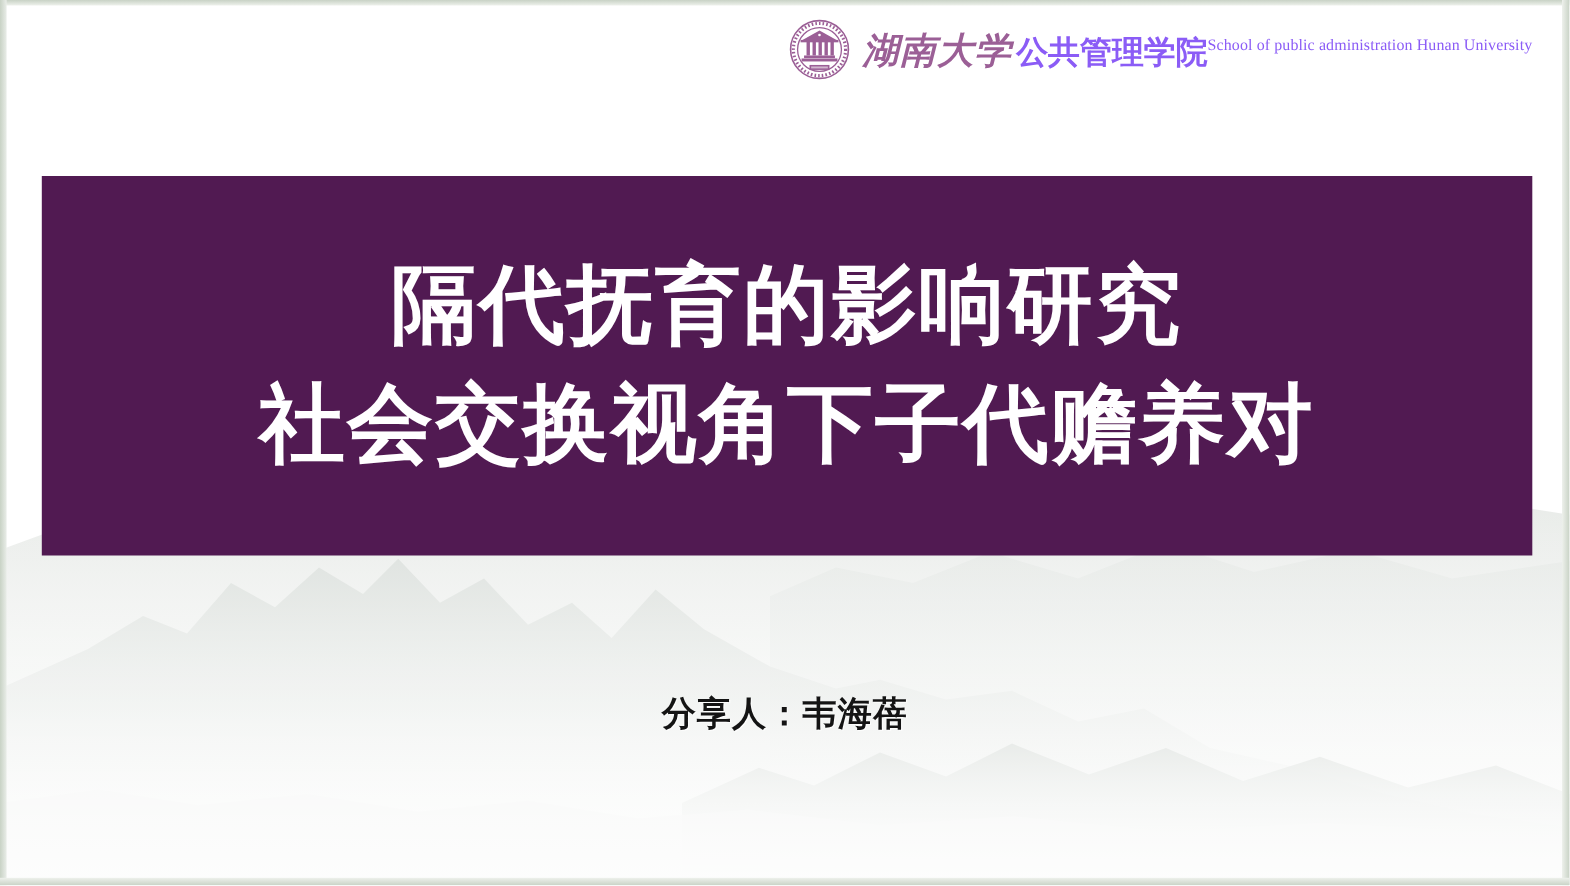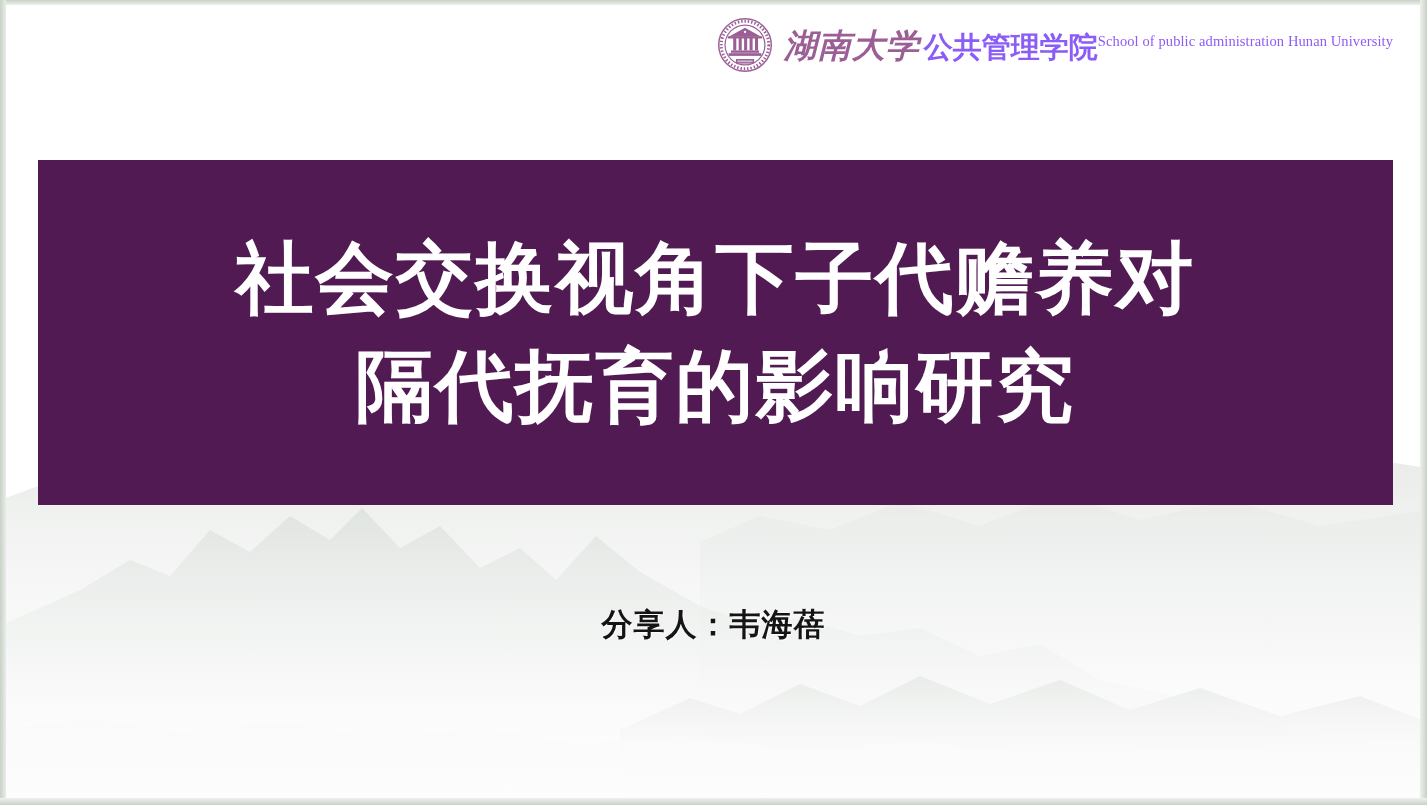--- a/index.html
+++ b/index.html
@@ -148,21 +148,21 @@
     line-height: 1.38;
     letter-spacing: 2px;
     text-align: center;
     white-space: nowrap;
   }
 
   
   .presenter {
     position: absolute;
     left: 0;
-    top: 604px;
+    top: 628px;
     width: 1427px;
     text-align: center;
     z-index: 20;
     color: #141414;
     font-family: "DejaVu Sans", "Liberation Sans", sans-serif;
     font-weight: 700;
     font-size: 31px;
     letter-spacing: 1px;
     text-shadow: 1px 1px 0 rgba(255,255,255,0.75);
   }
@@ -245,22 +245,22 @@
     <div class="logo-text-block">
       <div class="logo-cn-row">
         <span class="logo-cn-script">湖南大学</span>
         <span class="logo-cn-dept">公共管理学院</span>
       </div>
       <div class="logo-en">School of public administration Hunan University</div>
     </div>
   </div>
 
   <div class="title-band">
+    <div class="title-line">隔代抚育的影响研究</div>
     <div class="title-line">社会交换视角下子代赡养对</div>
-    <div class="title-line">隔代抚育的影响研究</div>
   </div>
 
   <div class="presenter">分享人：韦海蓓</div>
 
   <div class="slide-frame-top"></div>
   <div class="slide-frame-left"></div>
   <div class="slide-frame-right"></div>
   <div class="slide-frame-bottom"></div>
 
 </div>

